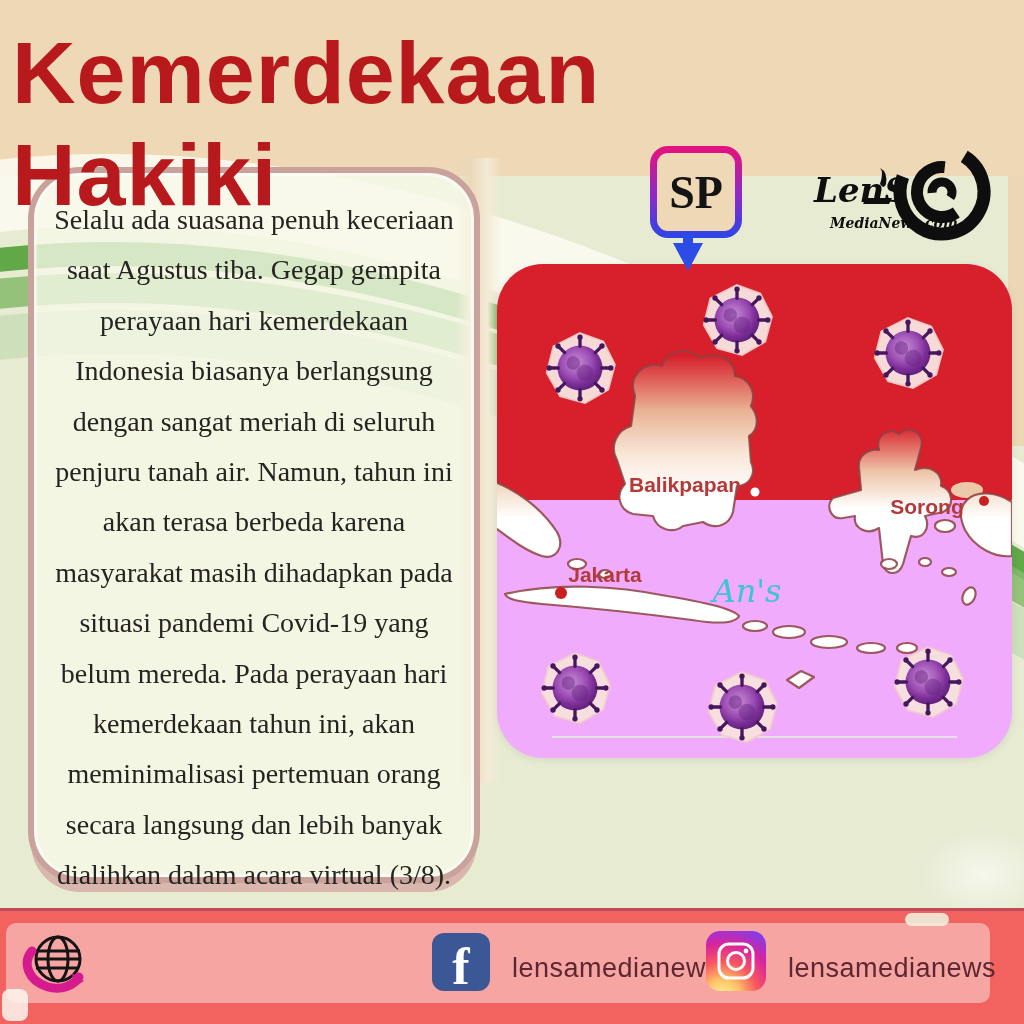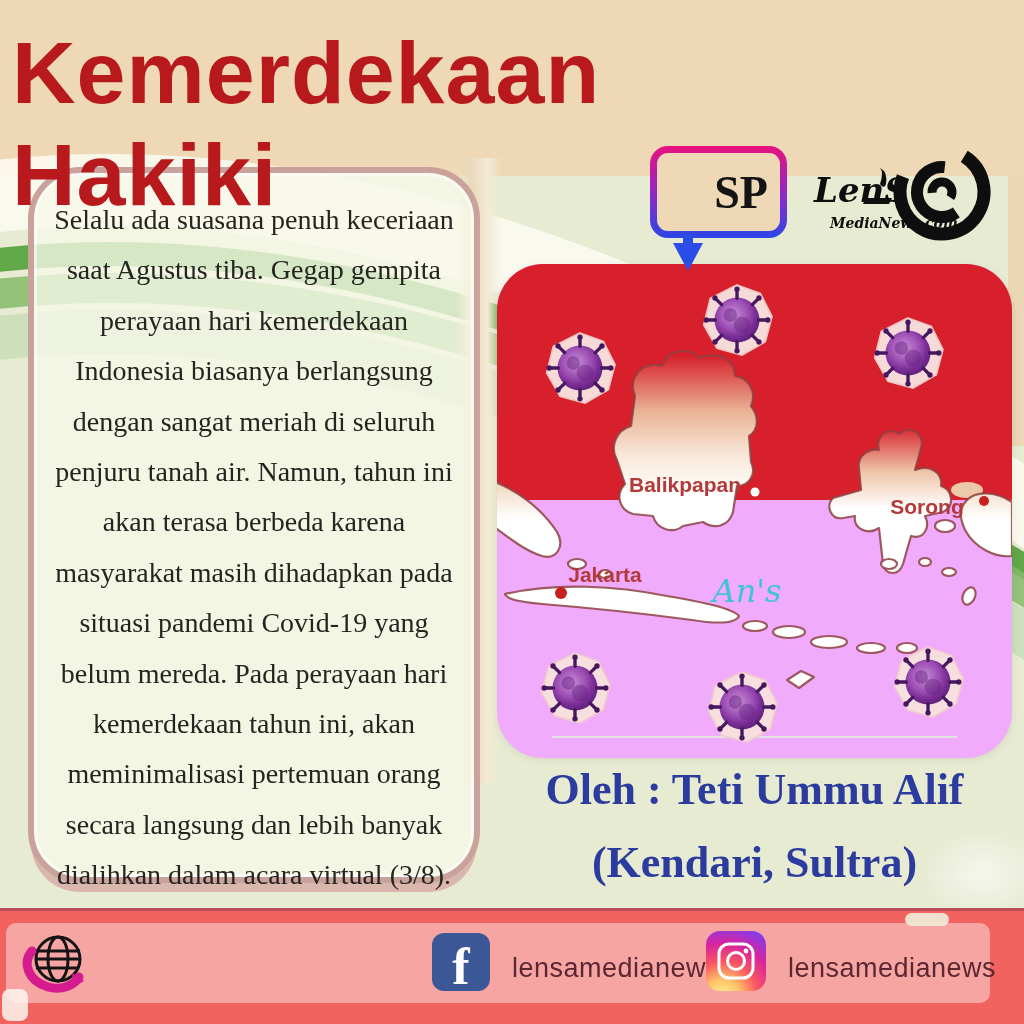--- a/index.html
+++ b/index.html
@@ -20,21 +20,21 @@
   
   .title{top:22px;left:0;width:837px;text-align:left;z-index:5;
     font-size:88px;font-weight:800;letter-spacing:1px;color:#b7191c;padding-left:12px;}
 
   
   .sp-badge{left:650px;top:146px;width:78px;height:78px;border-radius:18px;z-index:5;
     border:7px solid transparent;
     background:linear-gradient(#eed8b6,#eed8b6) padding-box,
                linear-gradient(180deg,#e8117e 0%,#8b2bc9 55%,#2b46e6 100%) border-box;
     display:flex;align-items:center;justify-content:center;
-    font-family:"Liberation Serif",serif;font-weight:700;font-size:46px;color:#141414;padding-left:45px;}
+    font-family:"Liberation Serif",serif;font-weight:700;font-size:46px;color:#141414;}
   .sp-arrow{left:664px;top:234px;z-index:5;}
 
   
   .lens-logo{left:808px;top:140px;z-index:5;}
 
   
   .article-box{left:28px;top:167px;width:452px;height:716px;z-index:3;box-sizing:border-box;
     border:6px solid #c9a29b;border-radius:52px;
     background:rgba(247,248,233,.78);
     box-shadow:0 12px 0 -3px #d9b6ae, inset 0 0 0 3px rgba(255,255,255,.55);
@@ -207,24 +207,20 @@
         <use href="#virus" x="43" y="64" width="80" height="80"></use>
         <use href="#virus" x="200" y="16" width="80" height="80"></use>
         <use href="#virus" x="371" y="49" width="80" height="80"></use>
         <use href="#virus" x="38" y="384" width="80" height="80"></use>
         <use href="#virus" x="205" y="403" width="80" height="80"></use>
         <use href="#virus" x="391" y="378" width="80" height="80"></use>
       </g>
     </svg>
   </div>
 
-  <div class="abs byline">
-    <div>Oleh : Teti Ummu Alif</div>
-    <div>(Kendari, Sultra)</div>
-  </div>
 
   <div class="abs footer">
     <div class="abs footer-inner"></div>
     <div class="abs footer-notch-tr"></div>
     <div class="abs footer-notch-bl"></div>
 
     <svg class="abs globe" width="76" height="76" viewBox="0 0 76 76">
       <g stroke="#141414" stroke-width="3" fill="none">
         <circle cx="40" cy="32" r="22"></circle>
         <ellipse cx="40" cy="32" rx="10" ry="22"></ellipse>

